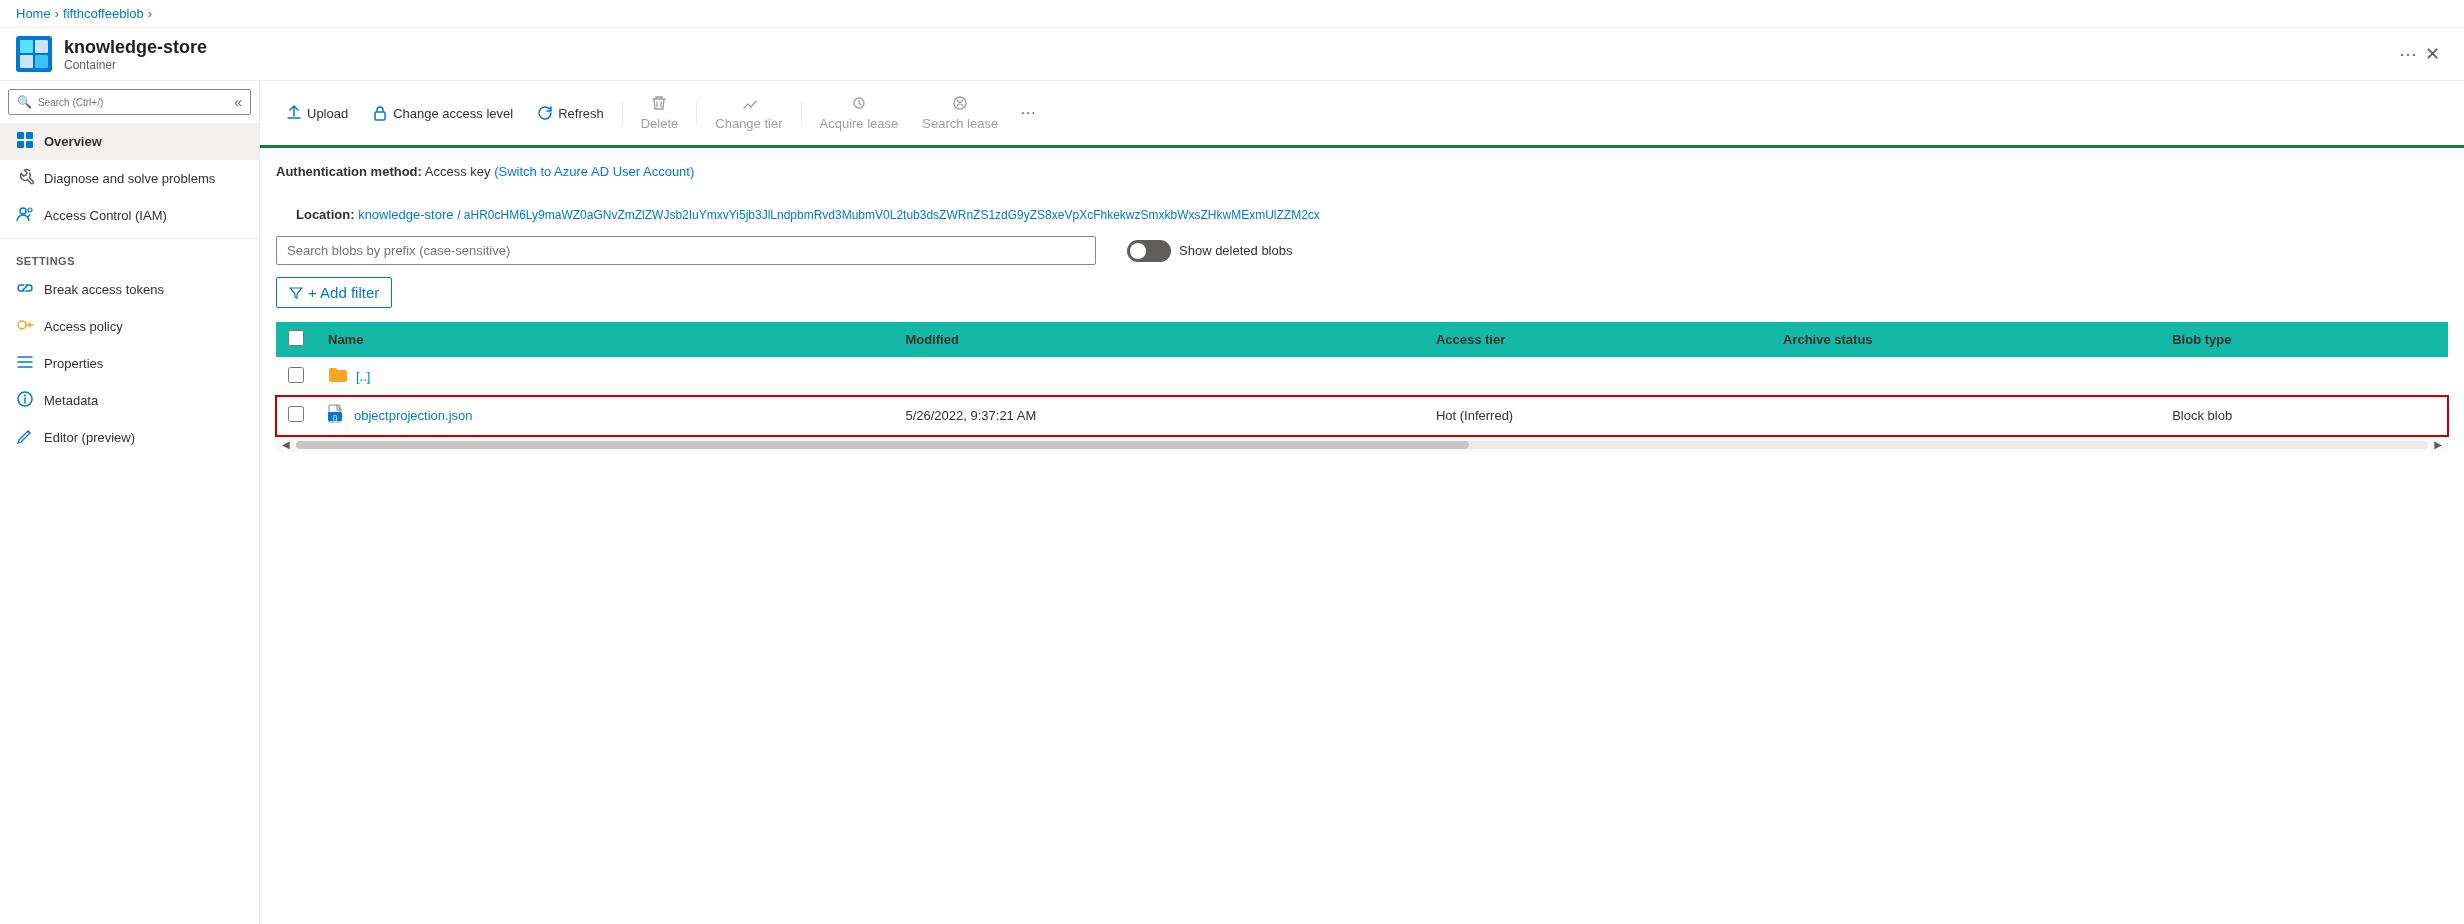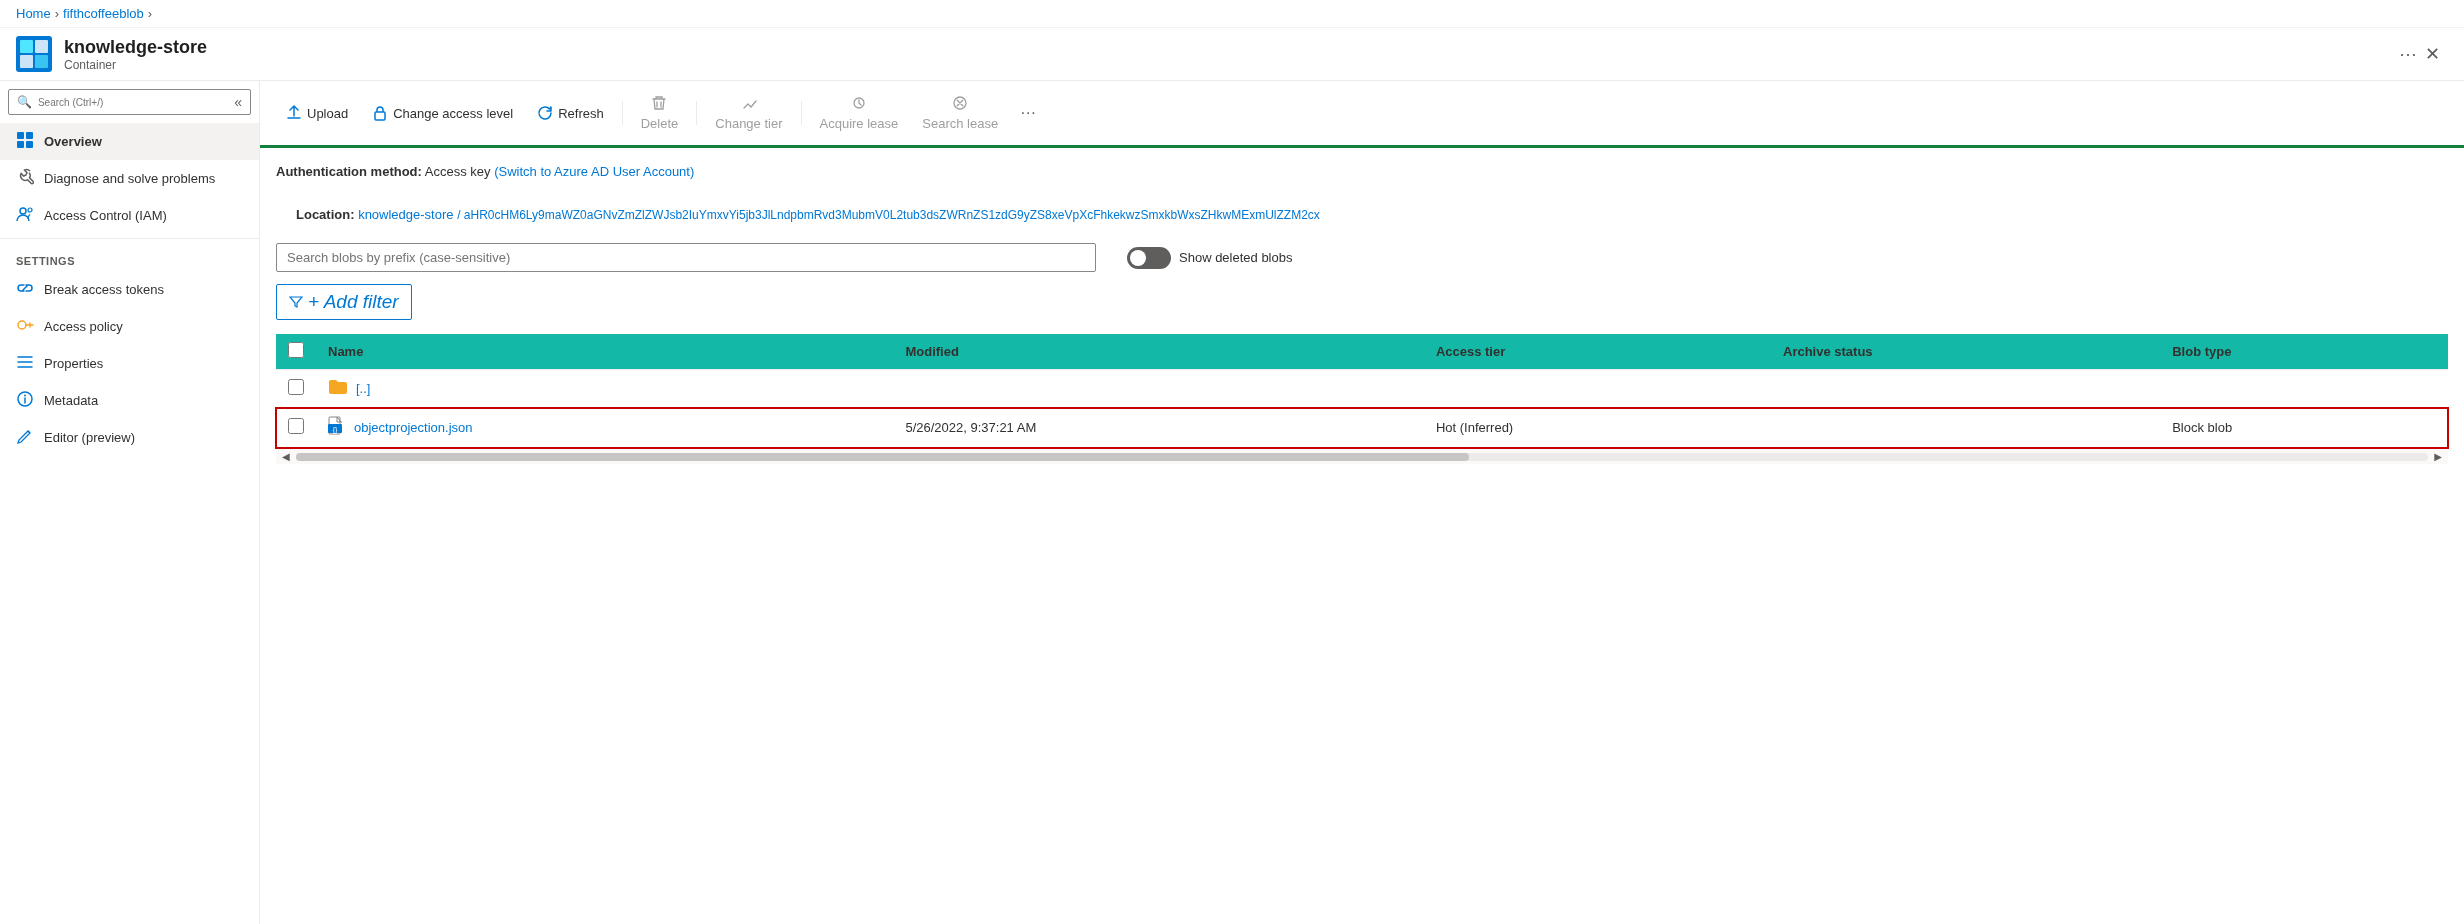--- a/index.html
+++ b/index.html
@@ -49,21 +49,21 @@
     .location-text { color: #0078d4; font-size: 12px; word-break: break-all; }
 
     .search-filter-row { display: flex; align-items: center; gap: 10px; margin-bottom: 12px; }
     .blob-search { flex: 1; max-width: 820px; border: 1px solid #8a8886; border-radius: 2px; padding: 6px 10px; font-size: 13px; color: #605e5c; outline: none; }
     .toggle-area { display: flex; align-items: center; gap: 8px; font-size: 13px; color: #323130; }
     .toggle { position: relative; display: inline-block; width: 44px; height: 22px; }
     .toggle input { opacity: 0; width: 0; height: 0; }
     .toggle-slider { position: absolute; cursor: pointer; top: 0; left: 0; right: 0; bottom: 0; background: #605e5c; border-radius: 11px; transition: .3s; }
     .toggle-slider:before { position: absolute; content: ""; height: 16px; width: 16px; left: 3px; bottom: 3px; background: white; border-radius: 50%; transition: .3s; }
 
-    .add-filter-btn { display: inline-flex; align-items: center; gap: 5px; padding: 6px 12px; border: 1px solid #0078d4; border-radius: 2px; color: #0078d4; background: none; cursor: pointer; font-size: 19px; font-style: italic; }
+    .add-filter-btn { display: inline-flex; align-items: center; gap: 5px; padding: 6px 12px; border: 1px solid #0078d4; border-radius: 2px; color: #0078d4; background: none; cursor: pointer; font-size: 15px; }
 
     
     .blob-table { width: 100%; border-collapse: collapse; }
     .blob-table th { text-align: left; padding: 8px 12px; font-weight: 600; font-size: 13px; color: #323130; border-bottom: 1px solid #edebe9; background: #14b8a6; }
     .blob-table td { padding: 8px 12px; font-size: 13px; color: #323130; border-bottom: 1px solid #edebe9; }
 
     .checkbox-cell { width: 30px; padding: 8px 8px; }
     .checkbox { width: 16px; height: 16px; cursor: pointer; accent-color: #0078d4; }
 
     .file-name-cell { display: flex; align-items: center; gap: 8px; }
@@ -263,21 +263,21 @@
         <span class="label">Authentication method:</span>
         <span> </span><span>Access key </span>
         <a class="auth-link">(Switch to Azure AD User Account)</a>
       </div>
       <div class="location-line">
         <span class="label">Location:</span>
         <a class="auth-link"> knowledge-store</a>
         <span class="location-text">/ aHR0cHM6Ly9maWZ0aGNvZmZlZWJsb2IuYmxvYi5jb3JlLndpbmRvd3MubmV0L2tub3dsZWRnZS1zdG9yZS8xeVpXcFhkekwzSmxkbWxsZHkwMExmUlZZM2cx</span>
       </div>
 
-      <div class="search-filter-row" style="margin-top: 21px; gap: 31px;">
+      <div class="search-filter-row" style="margin-top: 14px; gap: 31px;">
         <input class="blob-search" type="text" placeholder="Search blobs by prefix (case-sensitive)" style="">
         <div class="toggle-area">
           <label class="toggle">
             <input type="checkbox" style="">
             <span class="toggle-slider"></span>
           </label>
           <span>Show deleted blobs</span>
         </div>
       </div>
 

